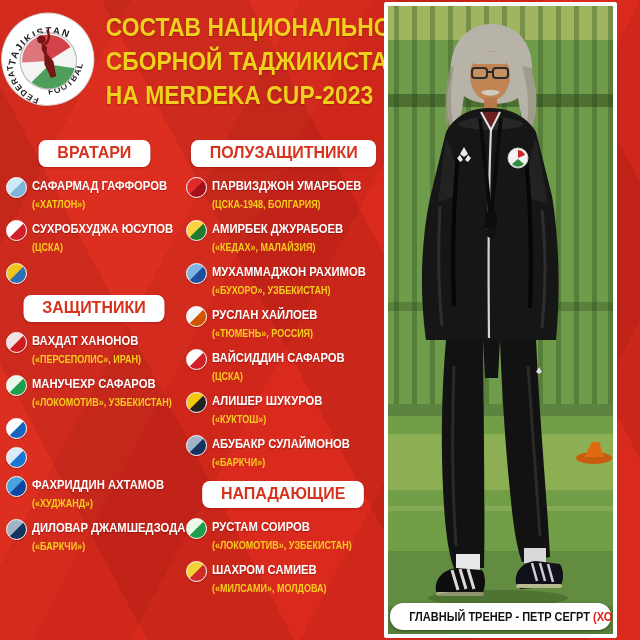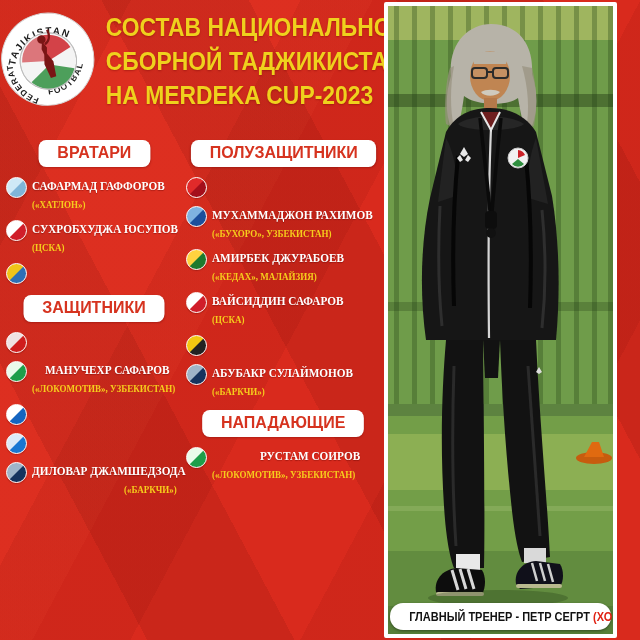--- a/index.html
+++ b/index.html
@@ -28,28 +28,28 @@
   .col{position:absolute;top:140px;}
   .col-left{left:5px;width:178px;}
   .col-right{left:185px;width:196px;}
   .section-header{
     display:block;margin:0 auto 9px auto;width:fit-content;
     background:#ffffff;color:#d6331f;border-radius:8px;
     padding:3px 20px 4px 20px;font-size:17px;font-weight:800;
     white-space:nowrap;transform:scaleX(.94);transform-origin:50% 50%;
     box-shadow:0 1px 2px rgba(90,0,0,.3);
   }
-  .section + .section{margin-top:11px;text-align:right;}
+  .section + .section{margin-top:11px;}
   .player{display:flex;align-items:flex-start;margin-bottom:7px;}
   .crest{
     flex:0 0 auto;width:19px;height:19px;border-radius:50%;
     border:1.5px solid #fff;margin:0 5px 0 1px;margin-top:1px;
     box-shadow:0 1px 1px rgba(80,0,0,.3);
   }
-  .ptext{min-width:0;font-family:Liberation Serif, serif;}
+  .ptext{min-width:0;}
   .pname{
     display:inline-block;color:#ffffff;font-weight:800;font-size:12.5px;line-height:14px;
     white-space:nowrap;transform:scaleX(.9);transform-origin:0 50%;
     text-shadow:0 1px 1px rgba(90,0,0,.4);
   }
   .pclub{
     display:inline-block;color:#f6cd1c;font-weight:700;font-size:10px;line-height:12px;
     white-space:nowrap;transform:scaleX(.9);transform-origin:0 50%;
   }
   
@@ -130,93 +130,126 @@
           <div class="player">
     <span class="crest" style="background-image: linear-gradient(135deg, rgb(240, 196, 25) 48%, rgb(46, 111, 181) 52%);"></span>
   </div>
         </div>
     </div>
     <div class="section">
       <div class="section-header">ЗАЩИТНИКИ</div>
       <div>
           <div class="player">
     <span class="crest" style="background-image: linear-gradient(135deg, rgb(239, 226, 226) 48%, rgb(207, 29, 29) 52%);"></span>
+    <span class="ptext">
+      <span class="pname">ВАХДАТ ХАНОНОВ</span><br>
+      <span class="pclub">(«ПЕРСЕПОЛИС», ИРАН)</span>
+    </span>
   </div>
           <div class="player">
     <span class="crest" style="background-image: linear-gradient(135deg, rgb(234, 251, 234) 48%, rgb(30, 158, 74) 52%);"></span>
     <span class="ptext">
       <span class="pname">МАНУЧЕХР САФАРОВ</span><br>
       <span class="pclub">(«ЛОКОМОТИВ», УЗБЕКИСТАН)</span>
     </span>
   </div>
           <div class="player">
     <span class="crest" style="background-image: linear-gradient(135deg, rgb(255, 255, 255) 48%, rgb(21, 101, 192) 52%);"></span>
   </div>
           <div class="player">
     <span class="crest" style="background-image: linear-gradient(135deg, rgb(220, 233, 247) 48%, rgb(25, 118, 210) 52%);"></span>
+  </div>
+          <div class="player">
+    <span class="crest" style="background-image: linear-gradient(135deg, rgb(74, 163, 223) 48%, rgb(13, 71, 161) 52%);"></span>
+    <span class="ptext">
+      <span class="pname">ФАХРИДДИН АХТАМОВ</span><br>
+      <span class="pclub">(«ХУДЖАНД»)</span>
+    </span>
   </div>
           <div class="player">
     <span class="crest" style="background-image: linear-gradient(135deg, rgb(159, 180, 200) 48%, rgb(21, 51, 94) 52%);"></span>
     <span class="ptext">
       <span class="pname">ДИЛОВАР ДЖАМШЕДЗОДА</span><br>
       <span class="pclub">(«БАРКЧИ»)</span>
     </span>
   </div>
         </div>
     </div>
   </div>
 
   <div class="col col-right">
     <div class="section">
       <div class="section-header">ПОЛУЗАЩИТНИКИ</div>
       <div>
           <div class="player">
     <span class="crest" style="background-image: linear-gradient(135deg, rgb(224, 42, 42) 48%, rgb(164, 15, 27) 52%);"></span>
+    <span class="ptext">
+      <span class="pname">ПАРВИЗДЖОН УМАРБОЕВ</span><br>
+      <span class="pclub">(ЦСКА-1948, БОЛГАРИЯ)</span>
+    </span>
+  </div>
+          <div class="player">
+    <span class="crest" style="background-image: linear-gradient(135deg, rgb(255, 210, 63) 48%, rgb(29, 122, 46) 52%);"></span>
+    <span class="ptext">
+      <span class="pname">АМИРБЕК ДЖУРАБОЕВ</span><br>
+      <span class="pclub">(«КЕДАХ», МАЛАЙЗИЯ)</span>
+    </span>
   </div>
           <div class="player">
     <span class="crest" style="background-image: linear-gradient(135deg, rgb(127, 179, 224) 48%, rgb(28, 79, 156) 52%);"></span>
     <span class="ptext">
       <span class="pname">МУХАММАДЖОН РАХИМОВ</span><br>
       <span class="pclub">(«БУХОРО», УЗБЕКИСТАН)</span>
     </span>
   </div>
           <div class="player">
-    <span class="crest" style="background-image: linear-gradient(135deg, rgb(255, 210, 63) 48%, rgb(29, 122, 46) 52%);"></span>
-    <span class="ptext">
-      <span class="pname">АМИРБЕК ДЖУРАБОЕВ</span><br>
-      <span class="pclub">(«КЕДАХ», МАЛАЙЗИЯ)</span>
+    <span class="crest" style="background-image: linear-gradient(135deg, rgb(245, 245, 245) 48%, rgb(211, 84, 0) 52%);"></span>
+    <span class="ptext">
+      <span class="pname">РУСЛАН ХАЙЛОЕВ</span><br>
+      <span class="pclub">(«ТЮМЕНЬ», РОССИЯ)</span>
     </span>
   </div>
           <div class="player">
     <span class="crest" style="background-image: linear-gradient(135deg, rgb(255, 255, 255) 48%, rgb(208, 30, 42) 52%);"></span>
     <span class="ptext">
       <span class="pname">ВАЙСИДДИН САФАРОВ</span><br>
       <span class="pclub">(ЦСКА)</span>
     </span>
   </div>
           <div class="player">
     <span class="crest" style="background-image: linear-gradient(135deg, rgb(242, 200, 17) 48%, rgb(34, 34, 34) 52%);"></span>
+    <span class="ptext">
+      <span class="pname">АЛИШЕР ШУКУРОВ</span><br>
+      <span class="pclub">(«КУКТОШ»)</span>
+    </span>
   </div>
           <div class="player">
     <span class="crest" style="background-image: linear-gradient(135deg, rgb(159, 180, 200) 48%, rgb(21, 51, 94) 52%);"></span>
     <span class="ptext">
       <span class="pname">АБУБАКР СУЛАЙМОНОВ</span><br>
       <span class="pclub">(«БАРКЧИ»)</span>
     </span>
   </div>
         </div>
     </div>
     <div class="section">
       <div class="section-header">НАПАДАЮЩИЕ</div>
       <div>
           <div class="player">
     <span class="crest" style="background-image: linear-gradient(135deg, rgb(234, 251, 234) 48%, rgb(30, 158, 74) 52%);"></span>
     <span class="ptext">
       <span class="pname">РУСТАМ СОИРОВ</span><br>
       <span class="pclub">(«ЛОКОМОТИВ», УЗБЕКИСТАН)</span>
+    </span>
+  </div>
+          <div class="player">
+    <span class="crest" style="background-image: linear-gradient(135deg, rgb(243, 211, 53) 48%, rgb(207, 42, 42) 52%);"></span>
+    <span class="ptext">
+      <span class="pname">ШАХРОМ САМИЕВ</span><br>
+      <span class="pclub">(«МИЛСАМИ», МОЛДОВА)</span>
     </span>
   </div>
         </div>
     </div>
   </div>
 
   <div class="photo">
     <svg viewBox="0 0 225 628" preserveAspectRatio="none">
 
       <rect x="0" y="0" width="225" height="38" fill="#9fb55f"></rect>

